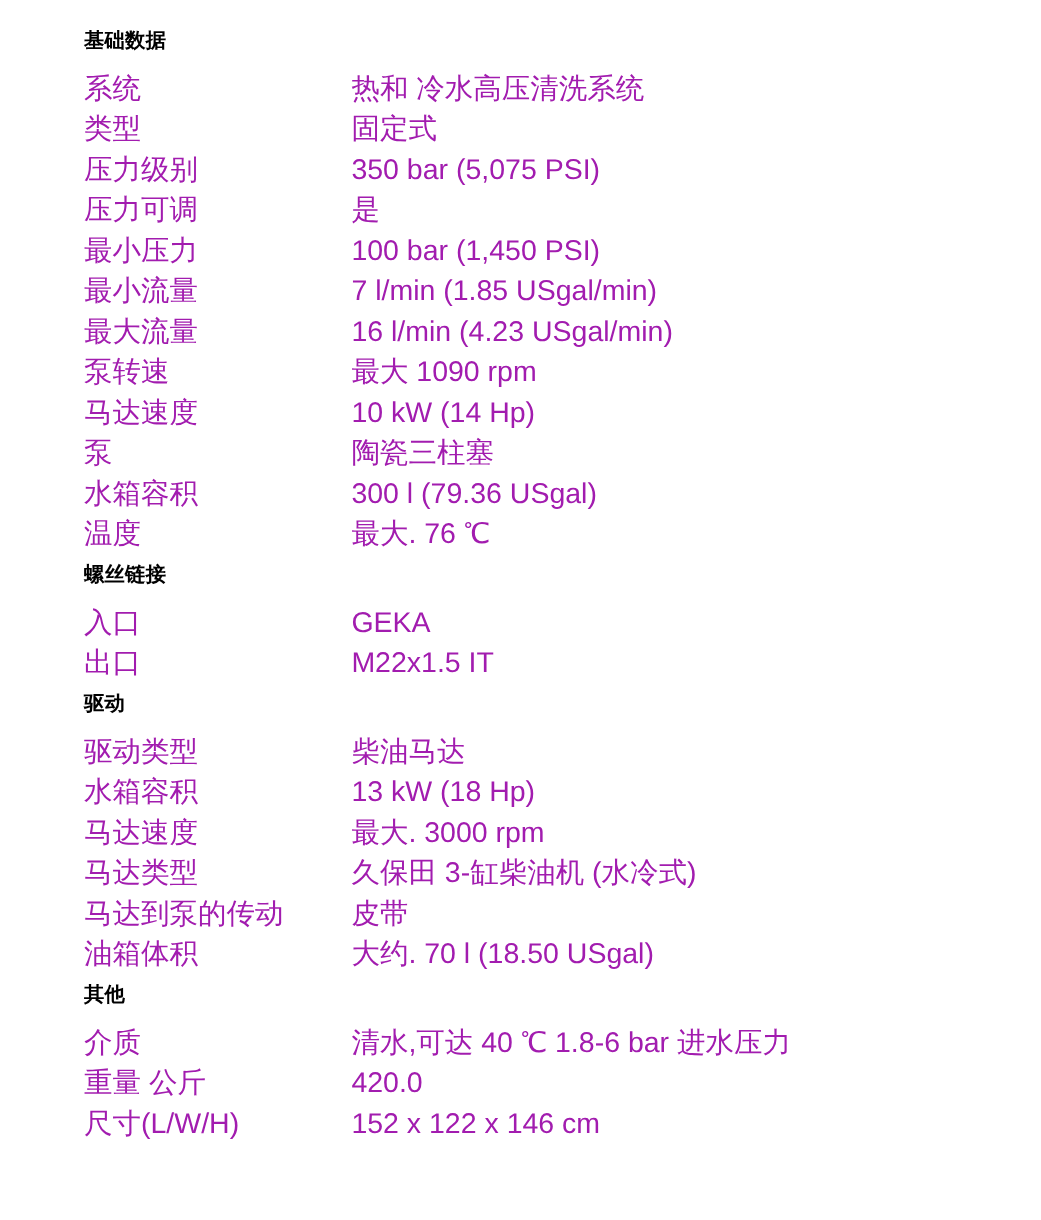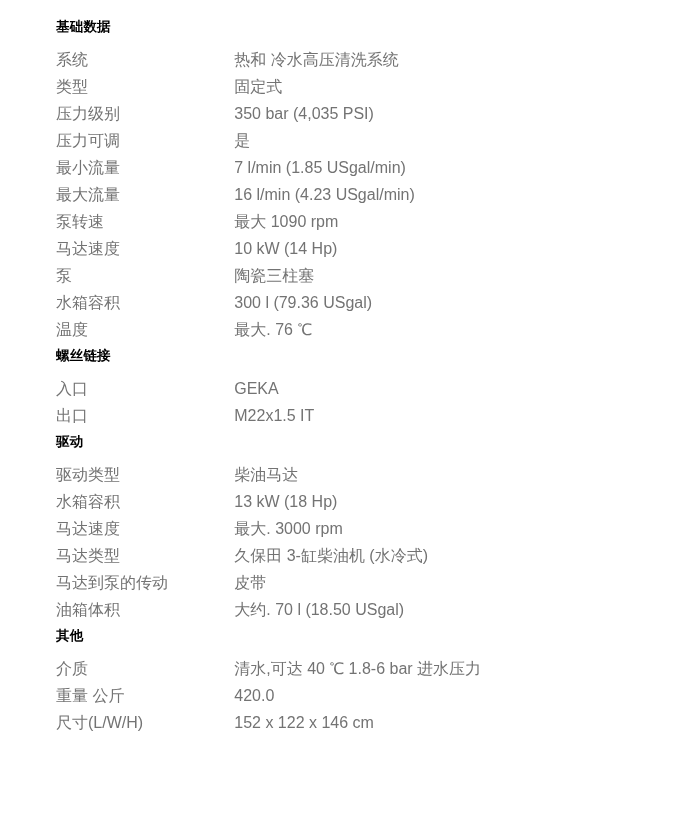--- a/index.html
+++ b/index.html
@@ -35,22 +35,22 @@
   .spec-table {
     width: 100%;
     border-collapse: collapse;
     table-layout: fixed;
   }
   .spec-row > td {
     vertical-align: top;
     padding: 0;
     line-height: 27px;
     height: 27px;
-    font-size: 16px;
-    color: #737373;
+    font-size: 19px;
+    color: #a21caf;
     white-space: nowrap;
     overflow: hidden;
   }
   td.label-cell {
     width: 208px;
     padding-left: 56px;
     box-sizing: border-box;
   }
   td.value-cell {
     width: 430px;
@@ -77,27 +77,31 @@
         <tr class="spec-row">
           <td class="label-cell">系统</td>
           <td class="value-cell">热和 冷水高压清洗系统</td>
         </tr>
         <tr class="spec-row">
           <td class="label-cell">类型</td>
           <td class="value-cell">固定式</td>
         </tr>
         <tr class="spec-row">
           <td class="label-cell">压力级别</td>
-          <td class="value-cell">350 bar (4,035 PSI)</td>
+          <td class="value-cell">350 bar (5,075 PSI)</td>
         </tr>
         <tr class="spec-row">
           <td class="label-cell">压力可调</td>
           <td class="value-cell">是</td>
         </tr>
         <tr class="spec-row">
+          <td class="label-cell">最小压力</td>
+          <td class="value-cell">100 bar (1,450 PSI)</td>
+        </tr>
+        <tr class="spec-row">
           <td class="label-cell">最小流量</td>
           <td class="value-cell">7 l/min (1.85 USgal/min)</td>
         </tr>
         <tr class="spec-row">
           <td class="label-cell">最大流量</td>
           <td class="value-cell">16 l/min (4.23 USgal/min)</td>
         </tr>
         <tr class="spec-row">
           <td class="label-cell">泵转速</td>
           <td class="value-cell">最大 1090 rpm</td>

